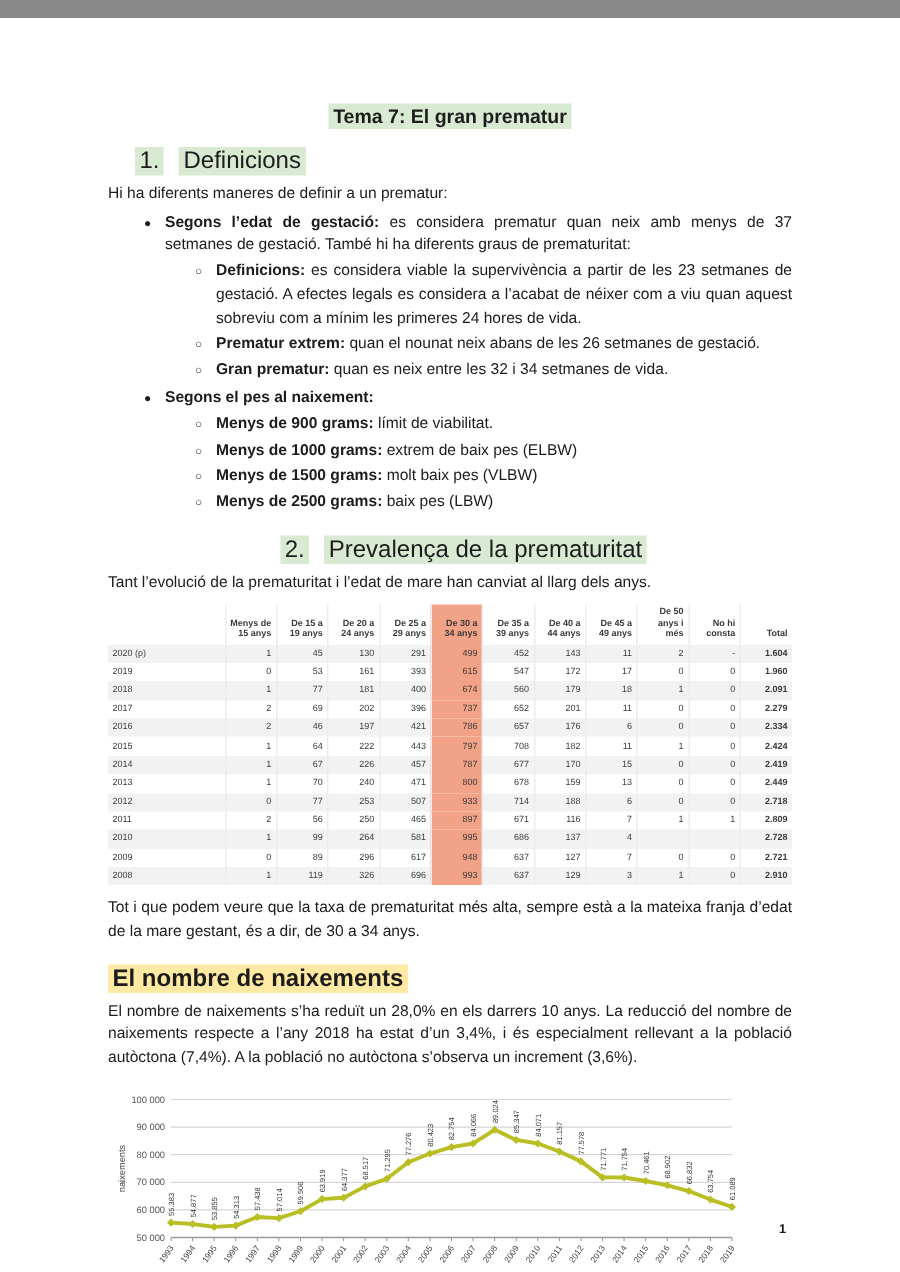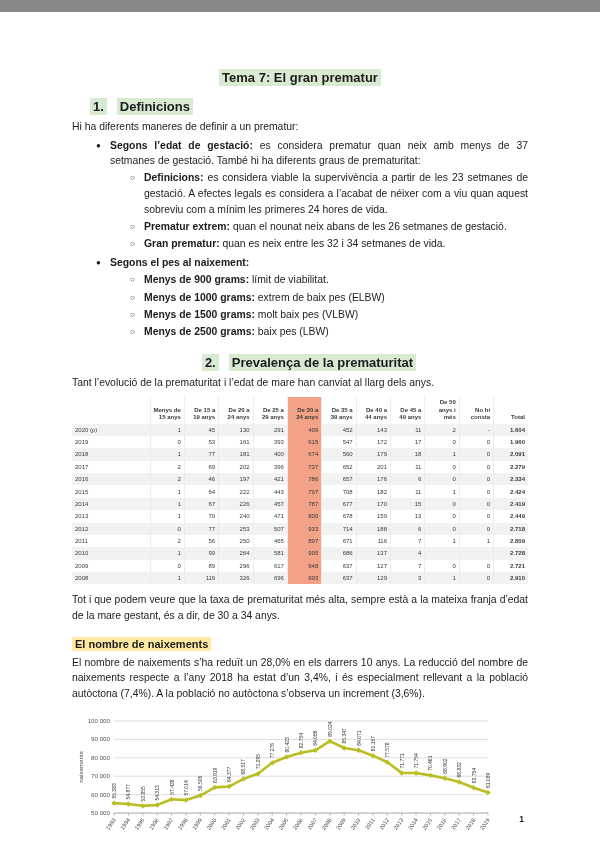--- a/index.html
+++ b/index.html
@@ -14,21 +14,21 @@
     font-family:"Liberation Sans", sans-serif;
     color:var(--ink);
     padding:58px 72px 0 72px;
   }
   .doc-title{
     text-align:center; font-size:13px; font-weight:bold; margin-bottom:14px;
   }
   .hl-green{background:var(--hl-green); padding:1px 3px;}
   .hl-yellow{background:var(--hl-yellow); padding:1px 3px;}
   .sec-heading{
-    font-size:13px; font-weight:bold; margin:4px 0 5px 18px;
+    font-size:16px; font-weight:normal; margin:4px 0 5px 18px;
   }
   .sec-heading .num{margin-right:10px;}
   p.body{
     font-size:10.4px; line-height:1.5; text-align:justify; margin-bottom:3px;
   }
   
   .blist{list-style:none; margin:1px 0 4px 0;}
   .blist li{
     display:flex; font-size:10.4px; line-height:1.5; margin:1.5px 0;
   }
@@ -51,21 +51,21 @@
   .preterm-table td{
     padding:3.2px 3px; text-align:right; border-right:1px solid #ececec;
   }
   .preterm-table th{border-right:1px solid #ececec;}
   .preterm-table th:first-child, .preterm-table td:first-child{text-align:left;}
   .preterm-table th:last-child, .preterm-table td:last-child{border-right:none; font-weight:bold;}
   .preterm-table tbody tr:nth-child(odd) td{background:#f2f2f2;}
   .preterm-table .hl-col{background:var(--salmon) !important;}
   .after-table{margin-top:4px;}
   .topic-heading{
-    font-size:11px; font-weight:bold; margin:14px 0 5px 0;
+    font-size:16px; font-weight:bold; margin:14px 0 5px 0;
   }
   .chart-wrap{margin:10px 0 0 2px;}
   .page-number{
     position:absolute; right:76px; bottom:36px;
     font-size:8.5px; font-weight:bold;
   }
 </style>
 </head>
 <body>
 

